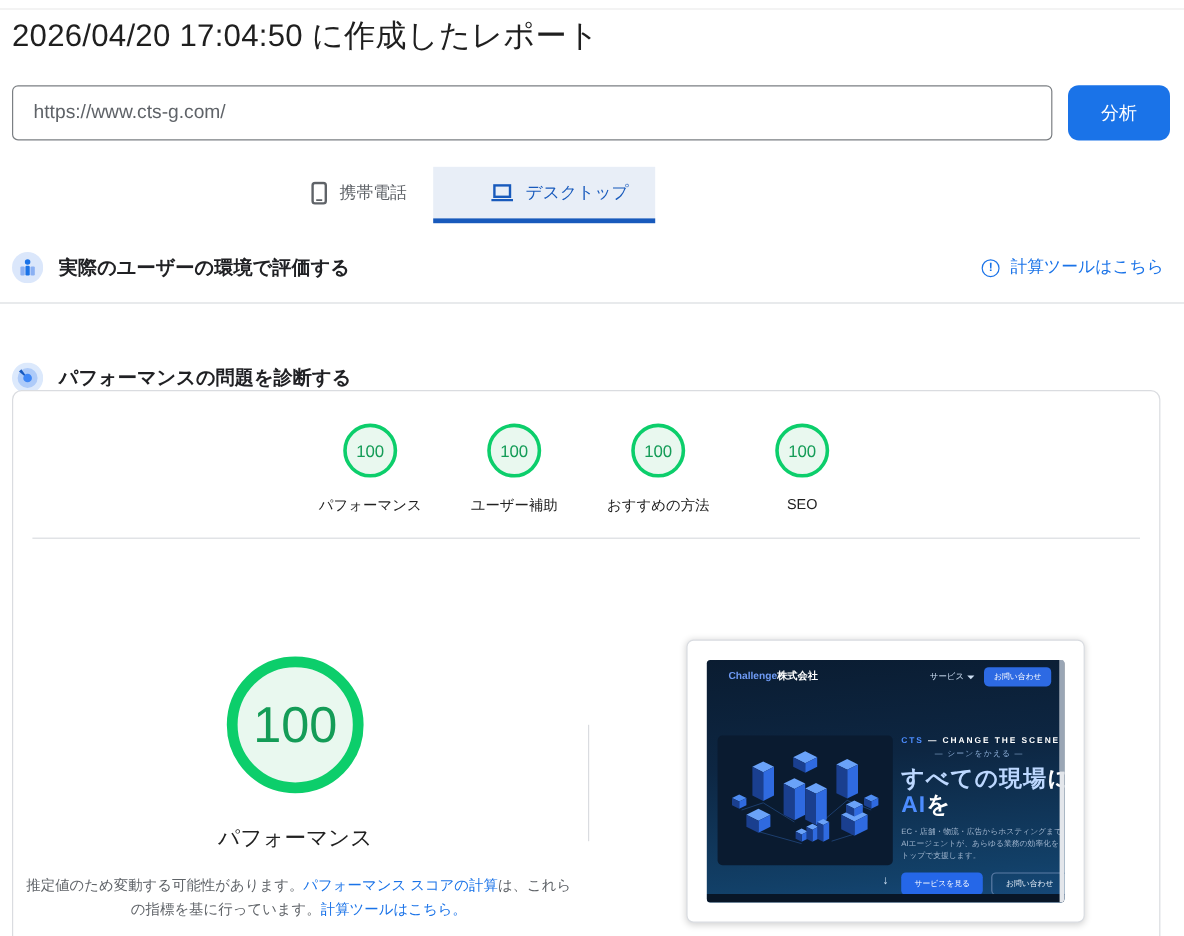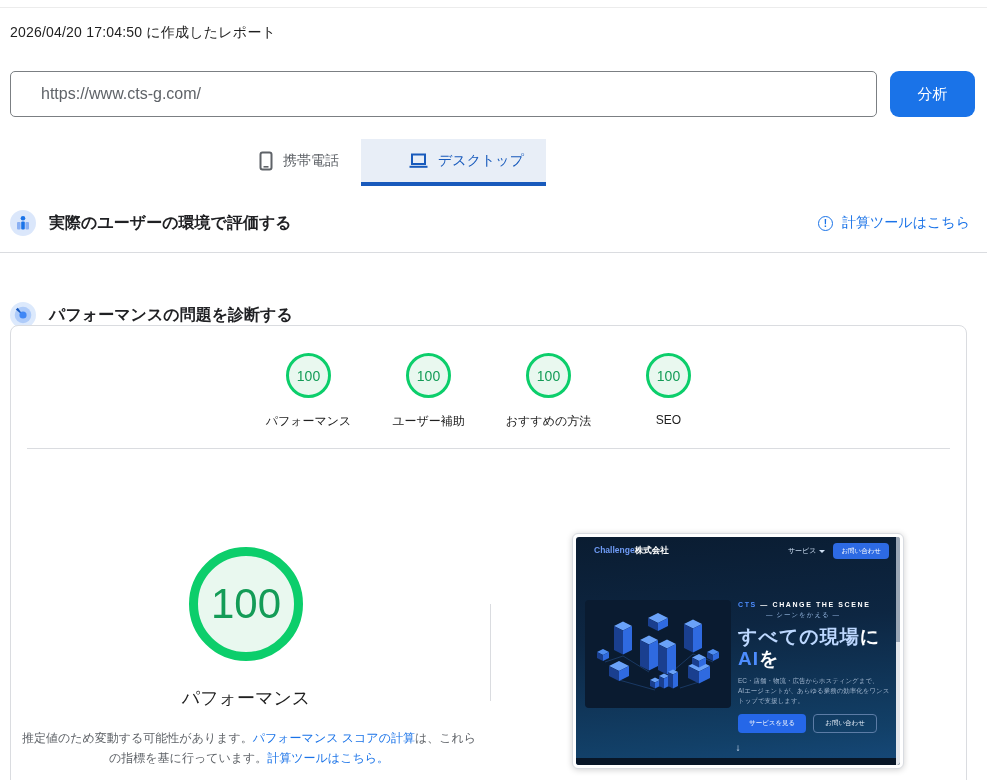--- a/index.html
+++ b/index.html
@@ -1,23 +1,23 @@
 <!DOCTYPE html>
 <html lang="ja"><head>
 <meta charset="utf-8">
 <style>
   * { margin:0; padding:0; box-sizing:border-box; }
   body { background:#fff; font-family:"Liberation Sans","DejaVu Sans",sans-serif; }
   .page { position:relative; width:987px; height:780px; background:#fff; overflow:hidden; }
 
   .topline { position:absolute; top:7px; left:0; width:987px; height:1px; background:#ececec; }
 
-  .report-title { position:absolute; left:10px; top:24px; font-size:14px; font-weight:400; color:#1f1f1f; letter-spacing:.2px; }
-
-  .url-input { position:absolute; left:10px; top:71px; width:867px; height:46px; border:1px solid #7b7f83; border-radius:5px; padding:0 30px; font-size:16px; color:#5f6368; outline:none; font-family:inherit; background:#fff; }
+  .report-title { position:absolute; left:10px; top:12px; font-size:26px; font-weight:400; color:#1f1f1f; letter-spacing:.2px; }
+
+  .url-input { position:absolute; left:10px; top:71px; width:867px; height:46px; border:1px solid #7b7f83; border-radius:5px; padding:0 17px; font-size:16px; color:#5f6368; outline:none; font-family:inherit; background:#fff; }
   .analyze-btn { position:absolute; left:890px; top:71px; width:85px; height:46px; background:#1a73e8; border:none; border-radius:9px; color:#fff; font-size:15px; font-family:Liberation Serif, serif; cursor:pointer; }
 
   .tabs { position:absolute; left:0; top:139px; width:783px; height:47px; display:flex; justify-content:center; }
   .tab { display:flex; align-items:center; gap:10px; padding:0 22px; font-size:14px; color:#5f6368; cursor:pointer; border-bottom:4px solid transparent; }
   .tab.active { background:#e8eef7; color:#185abc; border-bottom:4px solid #185abc;padding-left:48px; }
   .tab svg { display:block; }
 
   .section-row { position:absolute; left:10px; height:28px; display:flex; align-items:center; gap:13px;font-weight:bold; }
   .row-field { top:209px; }
   .row-diag  { top:301px; }
@@ -35,21 +35,21 @@
   .summary-label { margin-top:15px; font-size:12px; color:#212121; }
 
   .card-divider { position:absolute; left:16px; top:122px; width:923px; height:1px; background:#dadce0; }
 
   .big-gauge { position:absolute; left:178px; top:221px; width:114px; height:114px; border:9px solid #0cce6b; background:#e9f8ef; border-radius:50%; display:flex; align-items:center; justify-content:center; font-size:42px; color:#149c57; }
   .big-gauge-label { position:absolute; left:95px; top:360px; width:280px; text-align:center; font-size:18px; color:#212121; }
   .disclaimer { position:absolute; left:7px; top:402px; width:462px; text-align:center; font-size:12px; line-height:20px; color:#5f6368; }
   .disclaimer a { color:#1a73e8; text-decoration:none; cursor:pointer; }
   .divider-v { position:absolute; left:479px; top:278px; width:1px; height:97px; background:#dadce0; }
 
-  .thumb { position:absolute; left:561px; top:207px; width:332px; height:236px; background:#fff; border:1px solid #d9dce1; border-radius:6px; box-shadow:0 1px 6px rgba(0,0,0,.18); padding:3px; cursor:pointer; }
+  .thumb { position:absolute; left:561px; top:207px; width:332px; height:236px; background:#fff; border:1px solid #d9dce1; border-radius:6px; box-shadow:0 1px 6px rgba(0,0,0,.18); padding:16px; cursor:pointer; }
   .thumb-inner { position:relative; width:100%; height:100%; border-radius:3px; overflow:hidden; background:linear-gradient(175deg,#0a1c31 0%,#0d2642 40%,#124068 85%,#16497a 100%); }
   .t-header { position:absolute; top:6px; left:18px; right:11px; display:flex; align-items:center; justify-content:space-between; }
   .t-logo { font-size:8.5px; font-weight:bold; color:#fff; }
   .t-logo .brand { color:#6f9bf5; }
   .t-nav { display:flex; align-items:center; gap:8px; }
   .t-service { font-size:7px; color:#cfe0f4; display:flex; align-items:center; gap:3px; }
   .caret { width:0; height:0; border-left:3px solid transparent; border-right:3px solid transparent; border-top:3.5px solid #cfe0f4; }
   .t-contact { font-size:6.5px; color:#fff; background:#2d6ae3; padding:3.5px 8px; border-radius:4px; }
   .t-illus { position:absolute; left:9px; top:63px; width:146px; height:108px; background:#0a1b30; border-radius:4px; }
   .t-copy { position:absolute; left:162px; top:64px; width:156px; }

